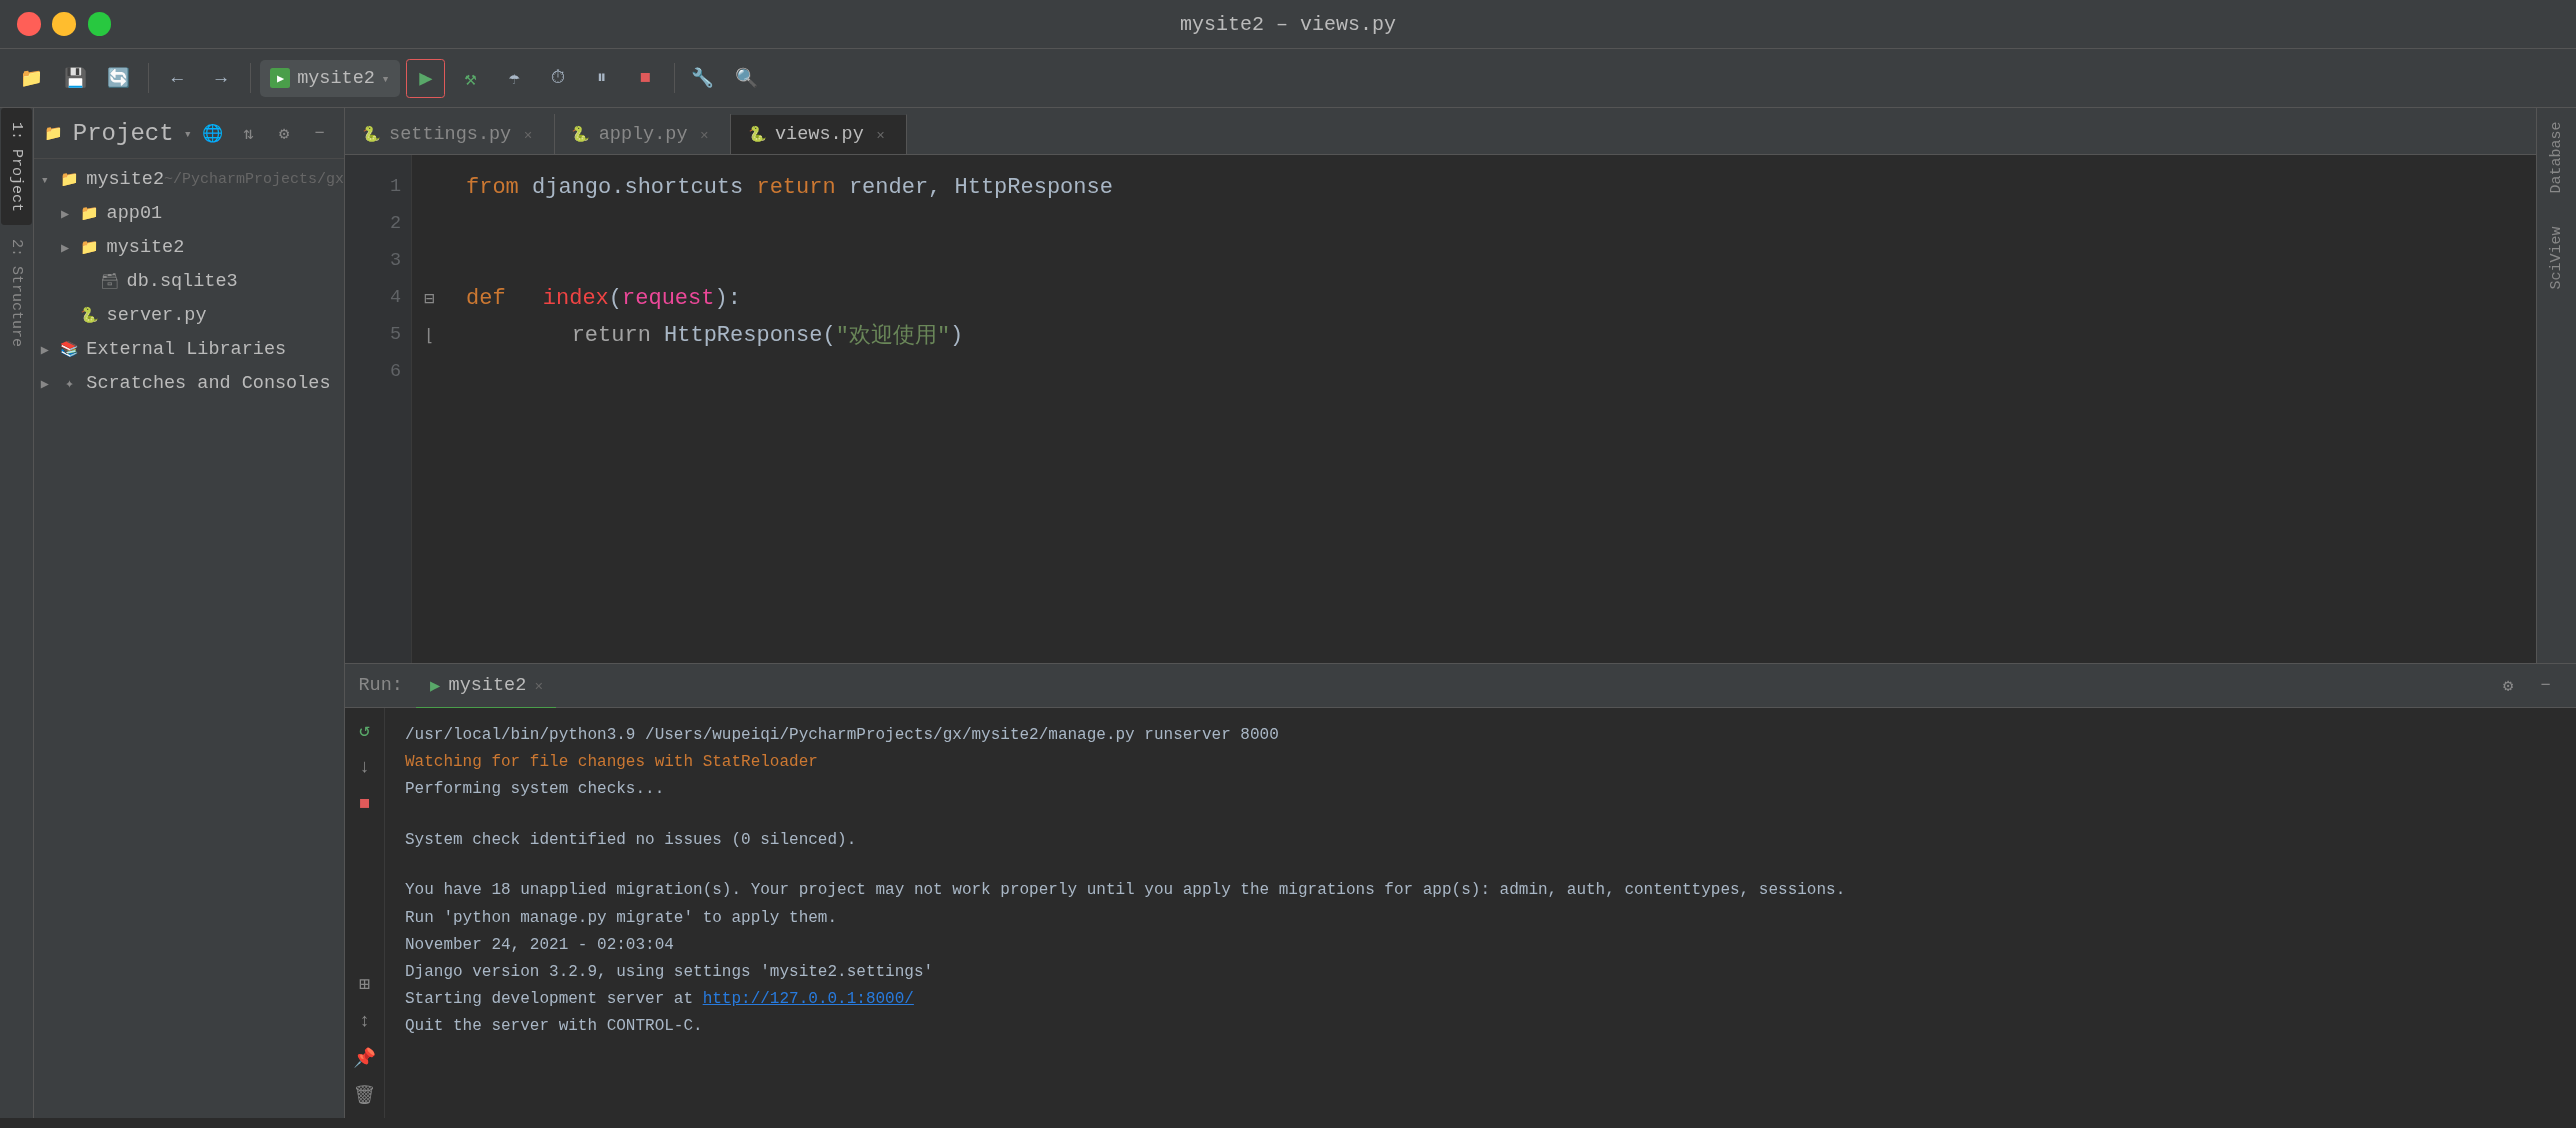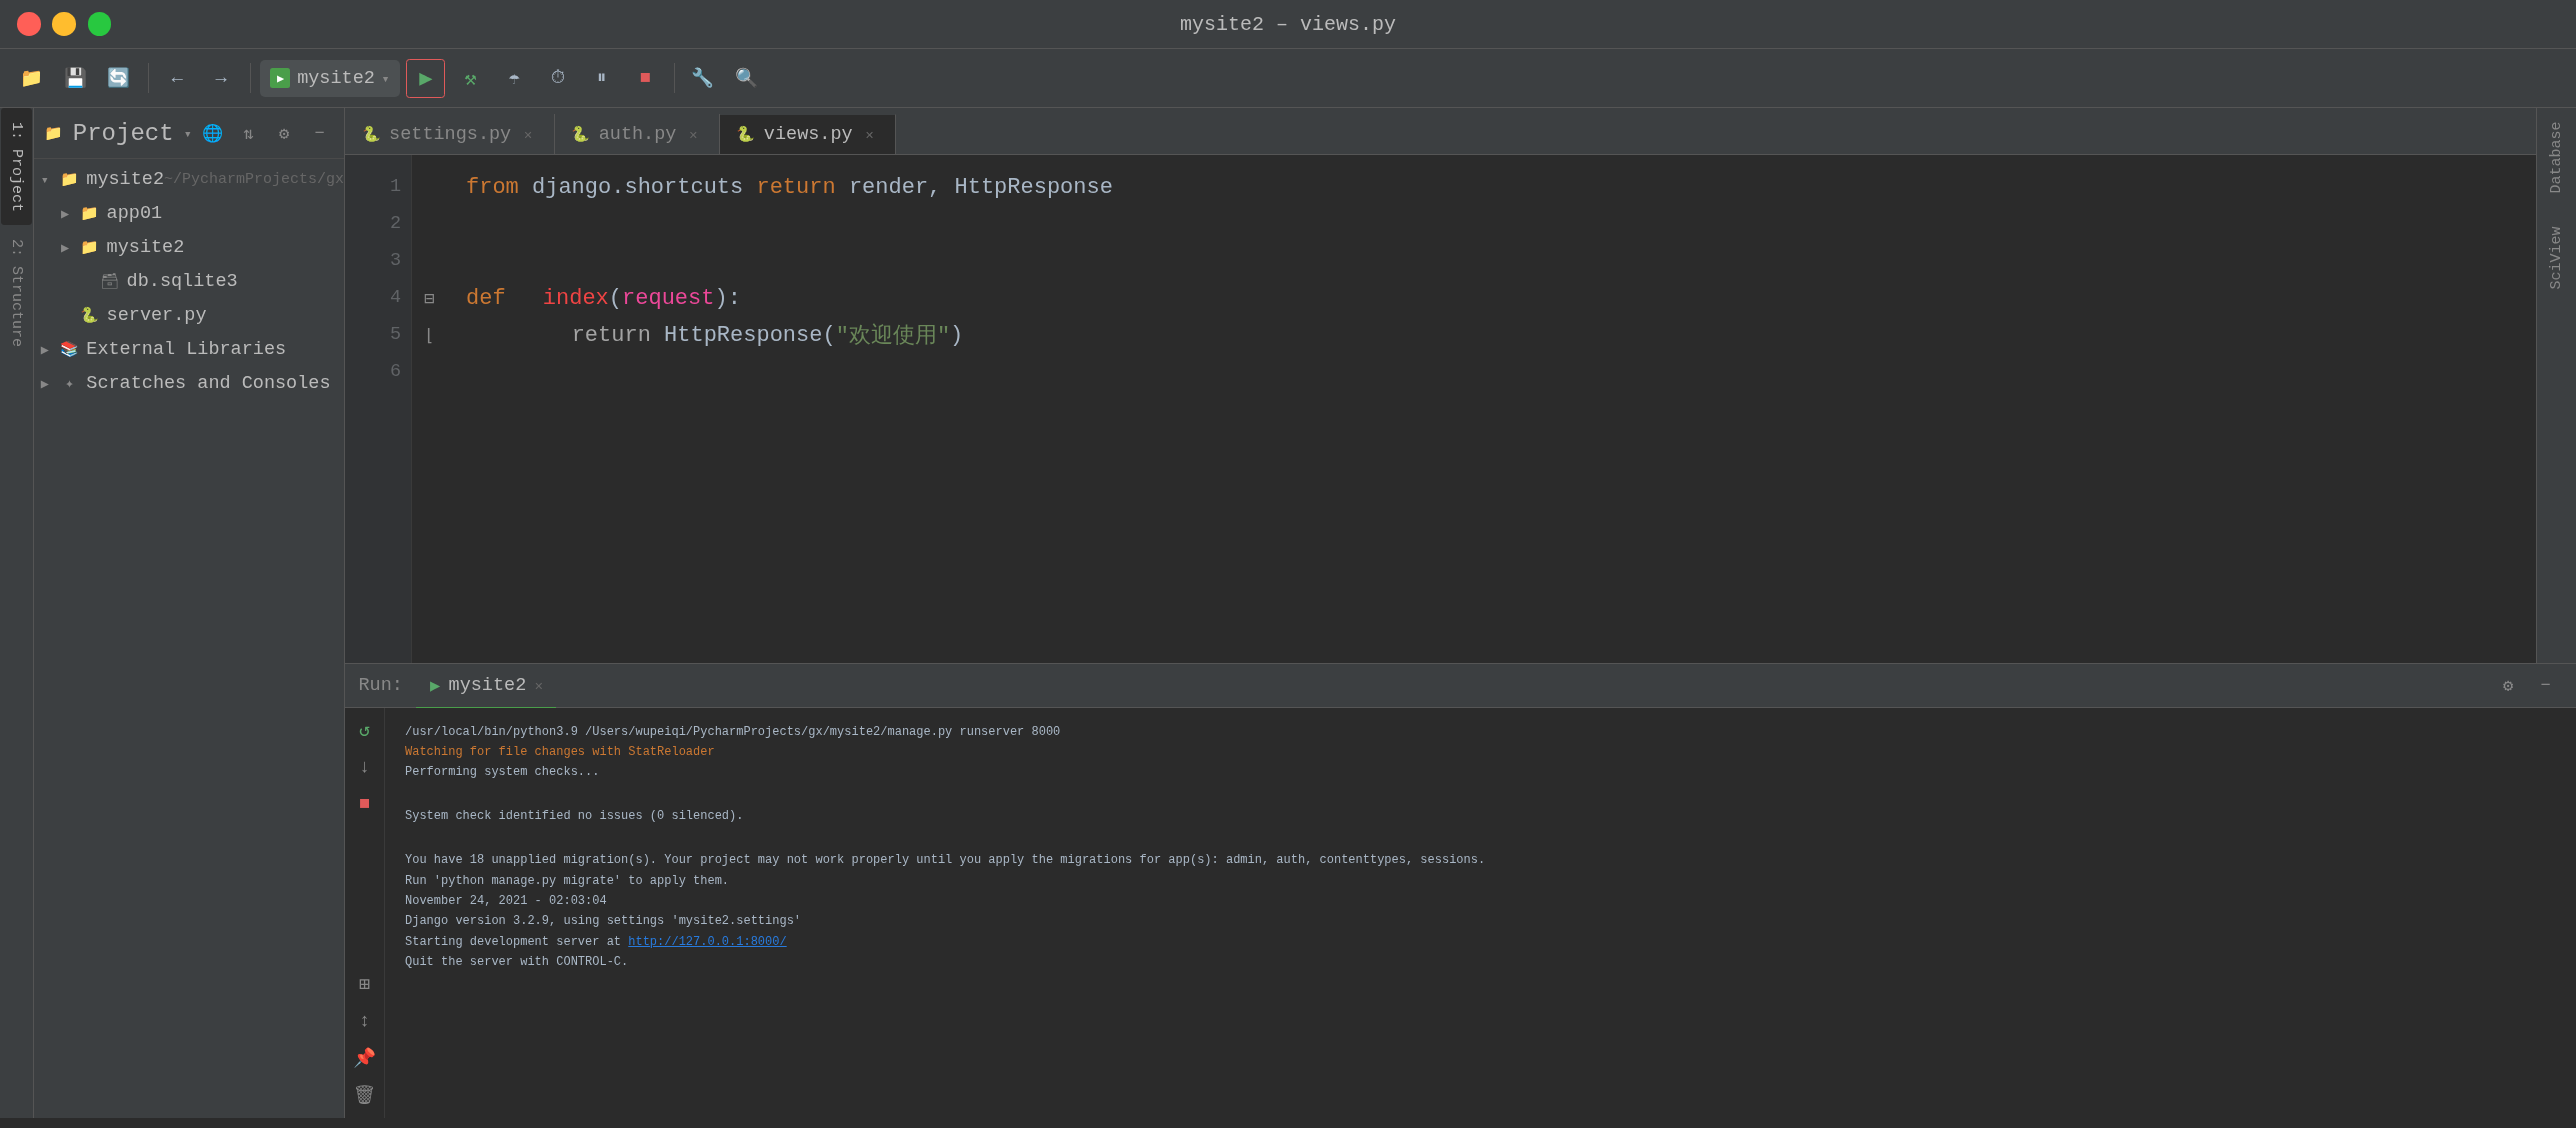--- a/index.html
+++ b/index.html
@@ -442,21 +442,21 @@
       color: #888;
       font-size: 18.5px;
       border-radius: 3.4px;
     }
     .run-sidebar-btn.active-green { color: #59a869; }
     .run-sidebar-btn.active-red { color: #e05a5a; }
     .run-output {
       flex: 1;
       padding: 13.5px 20px;
       overflow-y: auto;
-      font-size: 12px;
+      font-size: 16px;
       line-height: 1.7;
     }
     .run-output .cmd-line {
       color: #a9b7c6;
     }
     .run-output .watching-line {
       color: #cc7832;
     }
     .run-output .normal-line {
       color: #a9b7c6;
@@ -601,21 +601,21 @@
       <div class="editor-area">
 
         <div class="tabs-bar">
           <div class="tab">
             <span class="tab-icon" style="color:#59a869;">🐍</span>
             <span>settings.py</span>
             <span class="tab-close">✕</span>
           </div>
           <div class="tab">
             <span class="tab-icon" style="color:#59a869;">🐍</span>
-            <span>auth.py</span>
+            <span>apply.py</span>
             <span class="tab-close">✕</span>
           </div>
           <div class="tab active">
             <span class="tab-icon" style="color:#59a869;">🐍</span>
             <span>views.py</span>
             <span class="tab-close">✕</span>
           </div>
         </div>
 
         <div class="code-editor">

